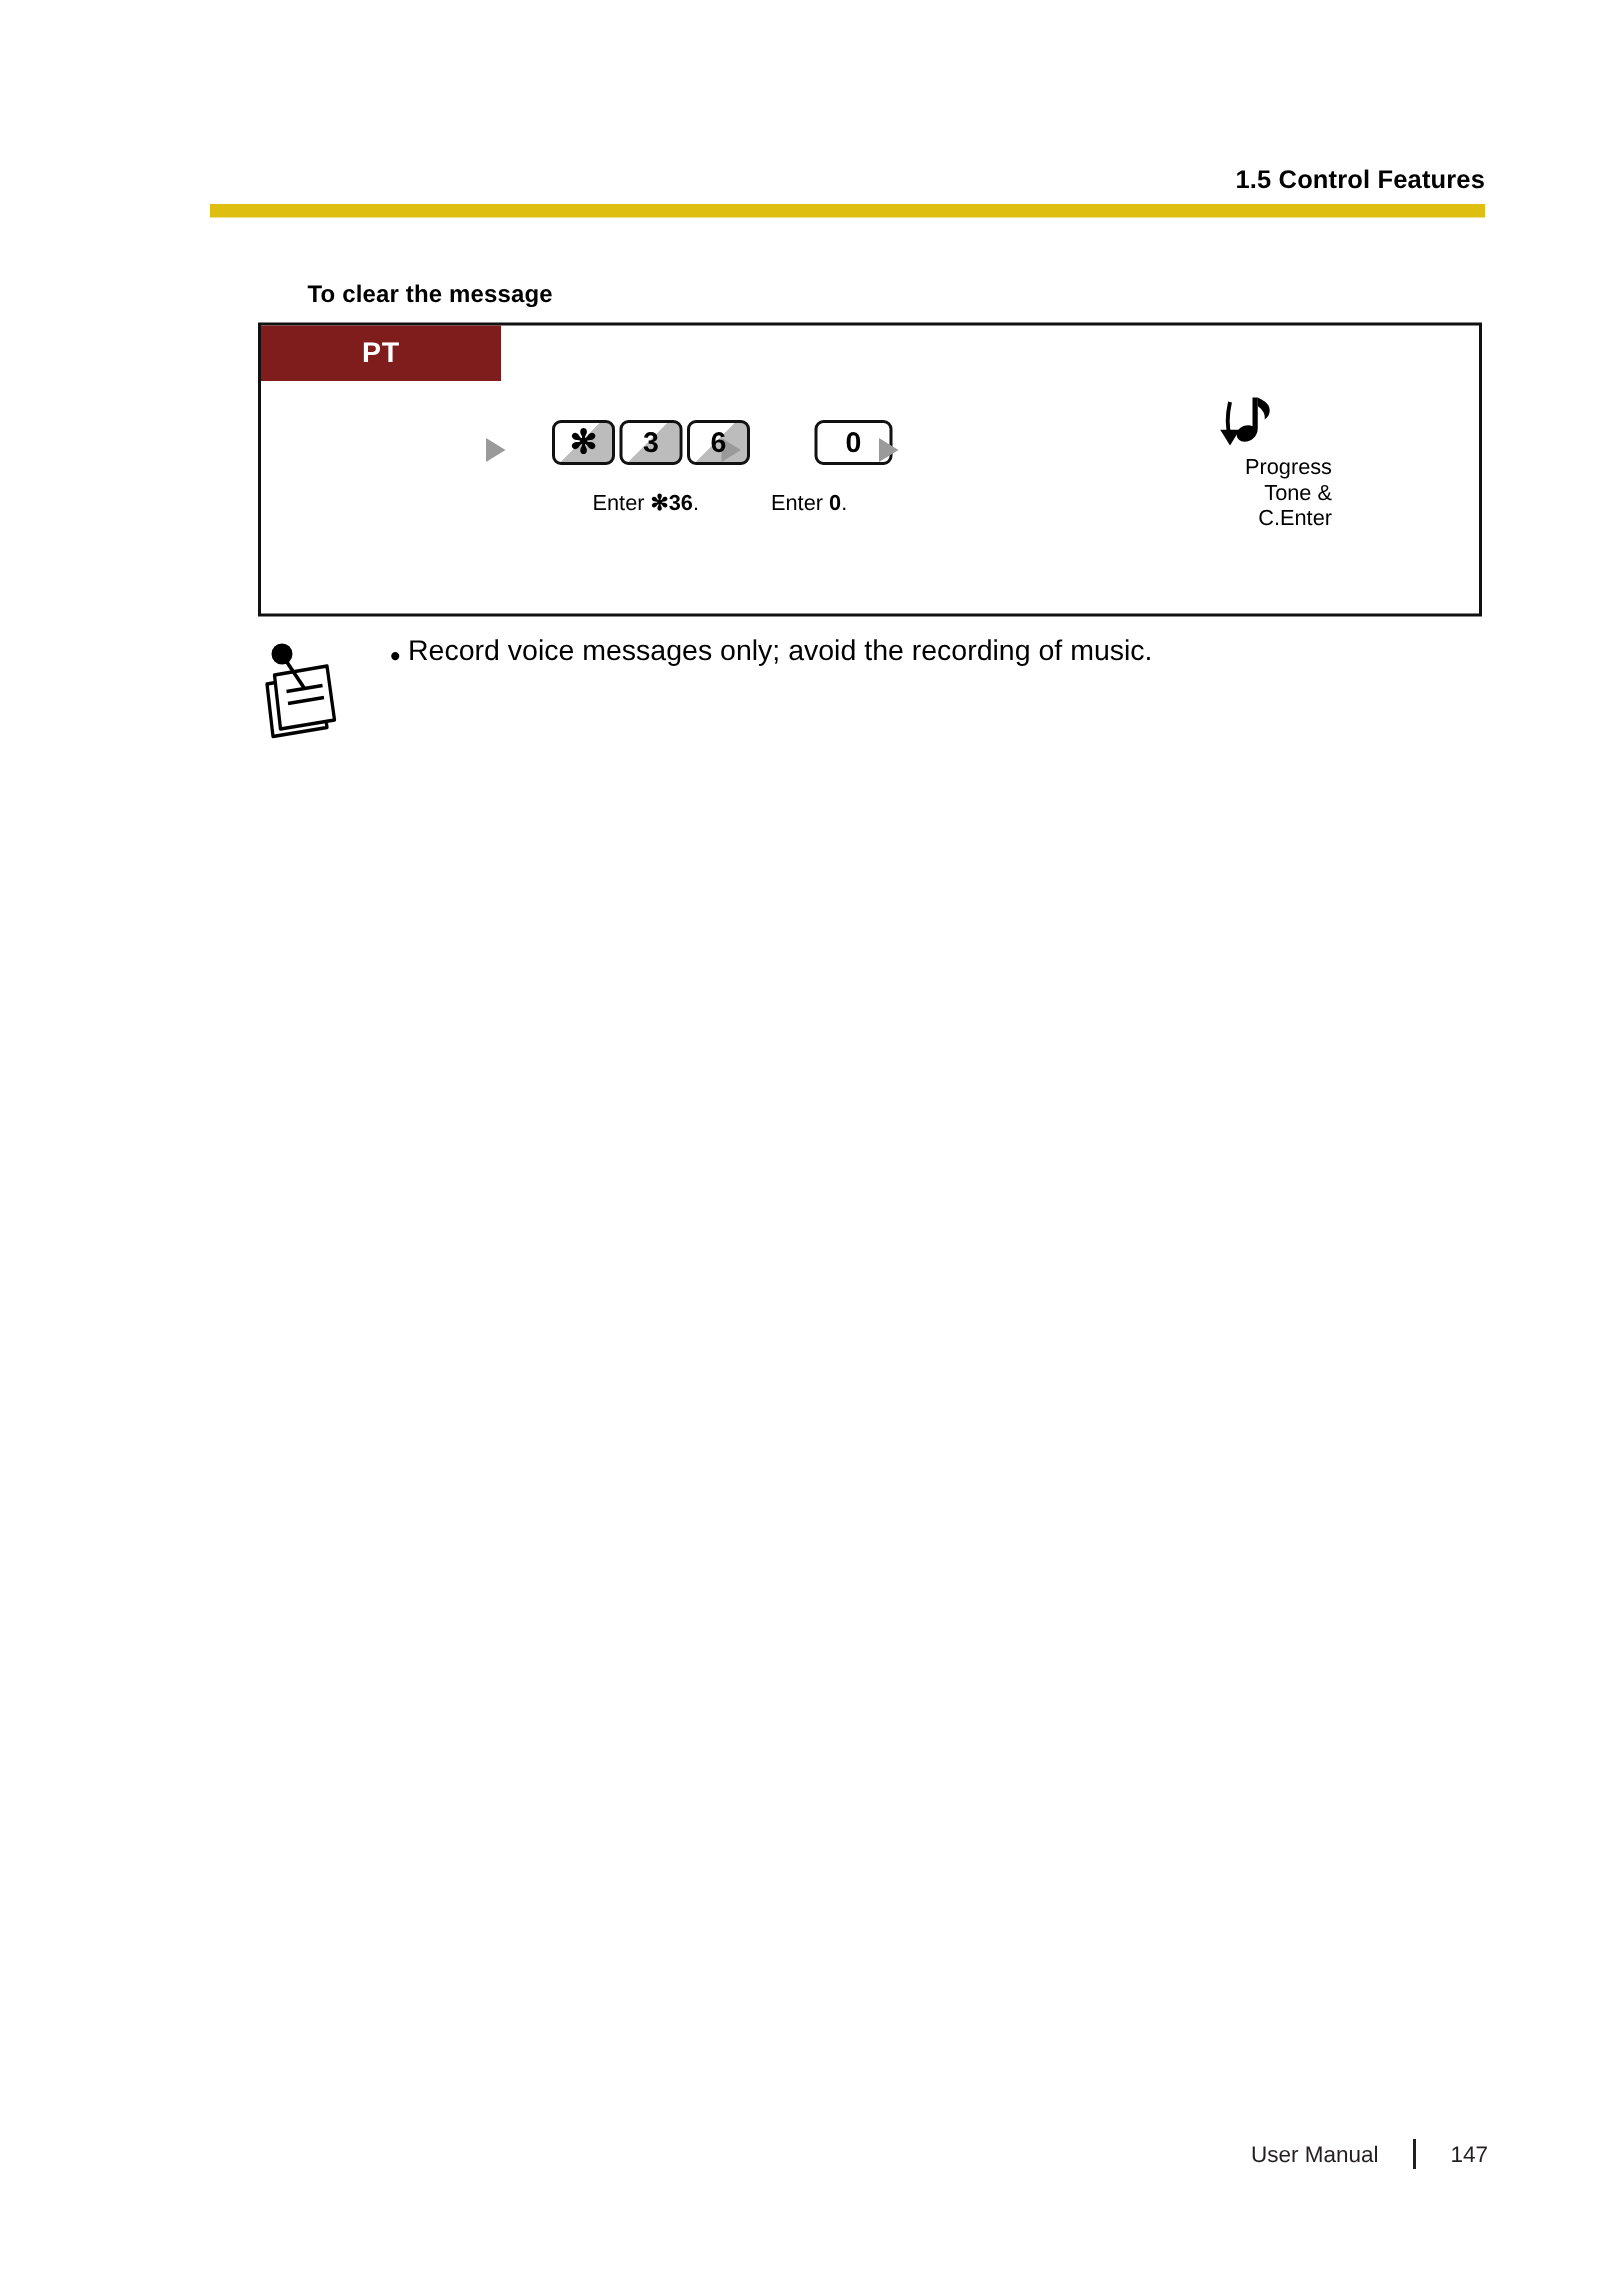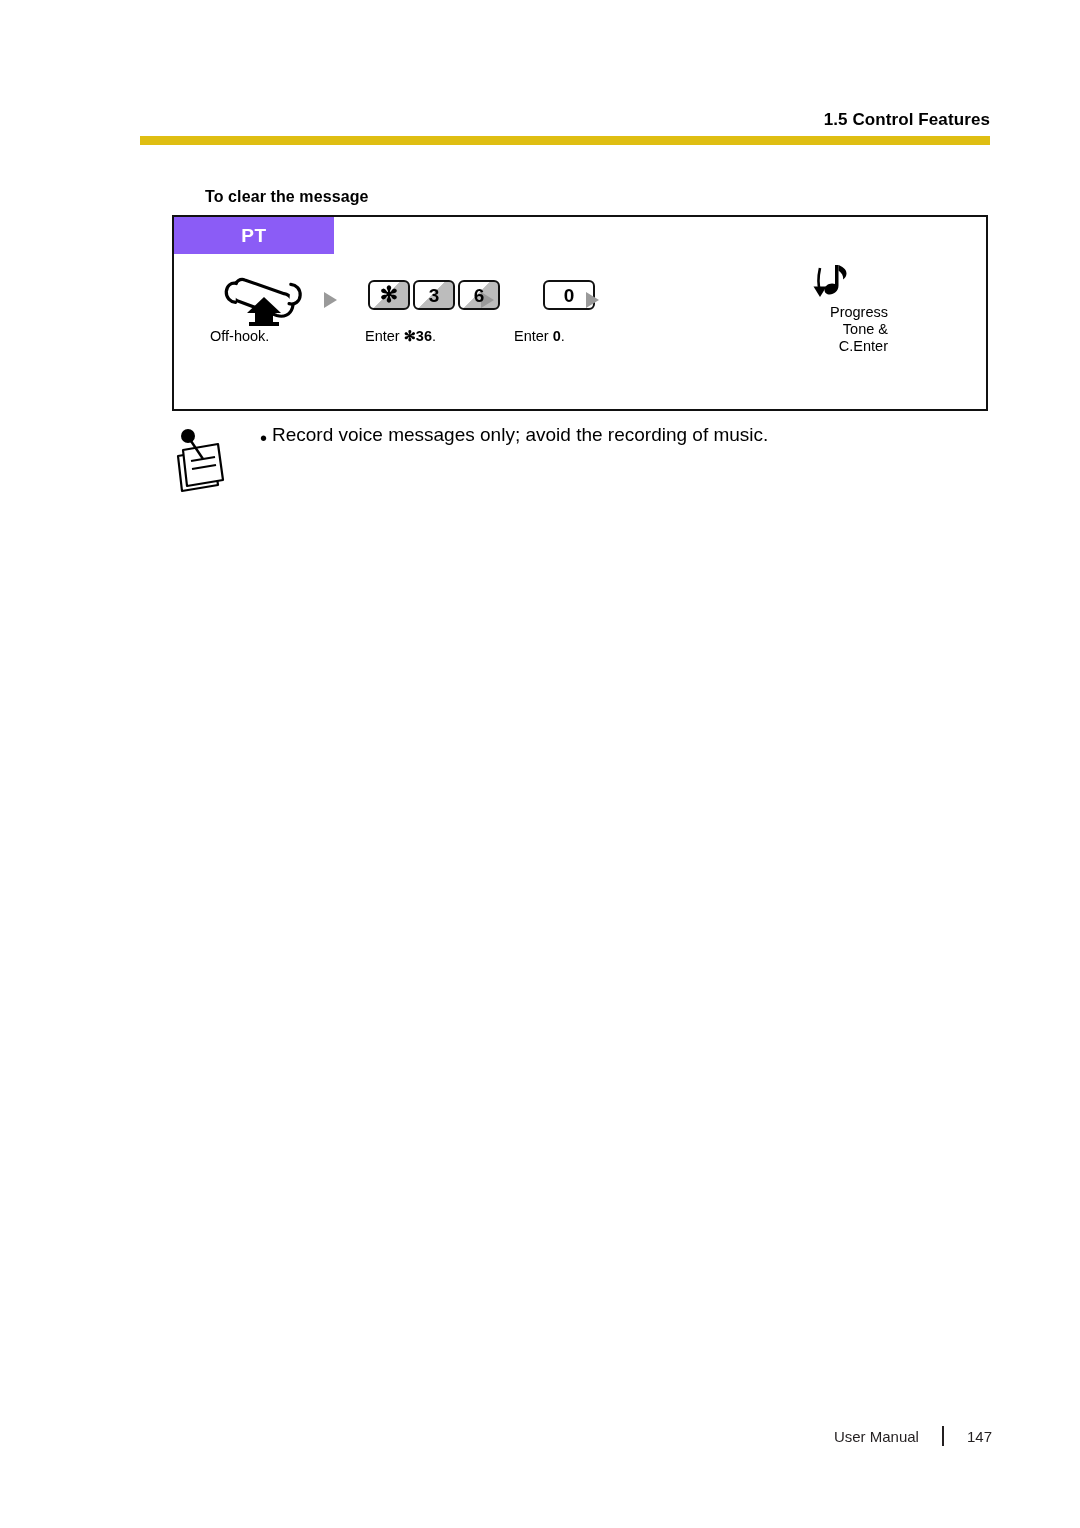--- a/index.html
+++ b/index.html
@@ -65,21 +65,21 @@
     height: 196px;
     border: 2px solid #111;
     background: #fff;
   }
   .pt-tab {
     position: absolute;
     left: 0px;
     top: 0px;
     width: 160px;
     height: 37px;
-    background: #8b5cf6;
+    background: #7f1d1d;
     color: #ffffff;
     font-size: 19px;
     font-weight: bold;
     display: flex;
     align-items: center;
     justify-content: center;
     letter-spacing: 0.5px;
   }
 
   
@@ -229,54 +229,38 @@
 </div>
 
 <div class="section-heading">To clear the message</div>
 
 <div class="diagram-box">
 
   <div class="pt-tab">PT</div>
 
   <div class="flow">
 
-    <div class="flow-cell" style="left:36px; width:110px;">
-      <div class="glyph-row">
-        <svg width="86" height="62" viewBox="0 0 86 62">
-          <g fill="none" stroke="#000" stroke-width="3.2" stroke-linejoin="round" stroke-linecap="round">
-            <path d="M16 14 C10 19 10 25 15 29 L49 54 C55 58 62 57 66 51 C70 45 68 38 62 35 L28 11 C24 8 19 10 16 14 Z" transform="rotate(-16 43 32)" fill="#fff"></path>
-            <path d="M19 12 C14 9 9 12 7 17 C5 23 8 28 13 30" transform="rotate(-16 43 32)" fill="#fff"></path>
-            <path d="M64 46 C69 49 75 47 77 41 C79 35 76 30 71 28" transform="rotate(-16 43 32)" fill="#fff"></path>
-          </g>
-          <g fill="#000">
-            <path d="M33 60 h18 v-11 h8 L42 33 L25 49 h8 z"></path>
-            <rect x="27" y="58" width="30" height="4"></rect>
-          </g>
-        </svg>
-      </div>
-      <div class="caption">Off-hook.</div>
-    </div>
 
     <div class="arrow-tri" style="left:150px;"></div>
 
     <div class="flow-cell" style="left:185px; width:150px;">
       <div class="glyph-row">
         <div class="keys">
           <div class="key">
             <span class="k-txt star">✻</span>
           </div>
           <div class="key">
             <span class="k-txt">3</span>
           </div>
           <div class="key">
             <span class="k-txt">6</span>
           </div>
         </div>
       </div>
-      <div class="caption" style="padding-left:6px;"><span>Enter </span><b>✻36</b><span>.</span></div>
+      <div class="caption" style="padding-left:6px;margin-left:30px;"><span>Enter </span><b>✻36</b><span>.</span></div>
     </div>
 
     <div class="arrow-tri" style="left:307px;"></div>
 
     <div class="flow-cell" style="left:340px; width:110px;">
       <div class="glyph-row">
         <div class="keys">
           <div class="key plain">
             <span class="k-txt">0</span>
           </div>

